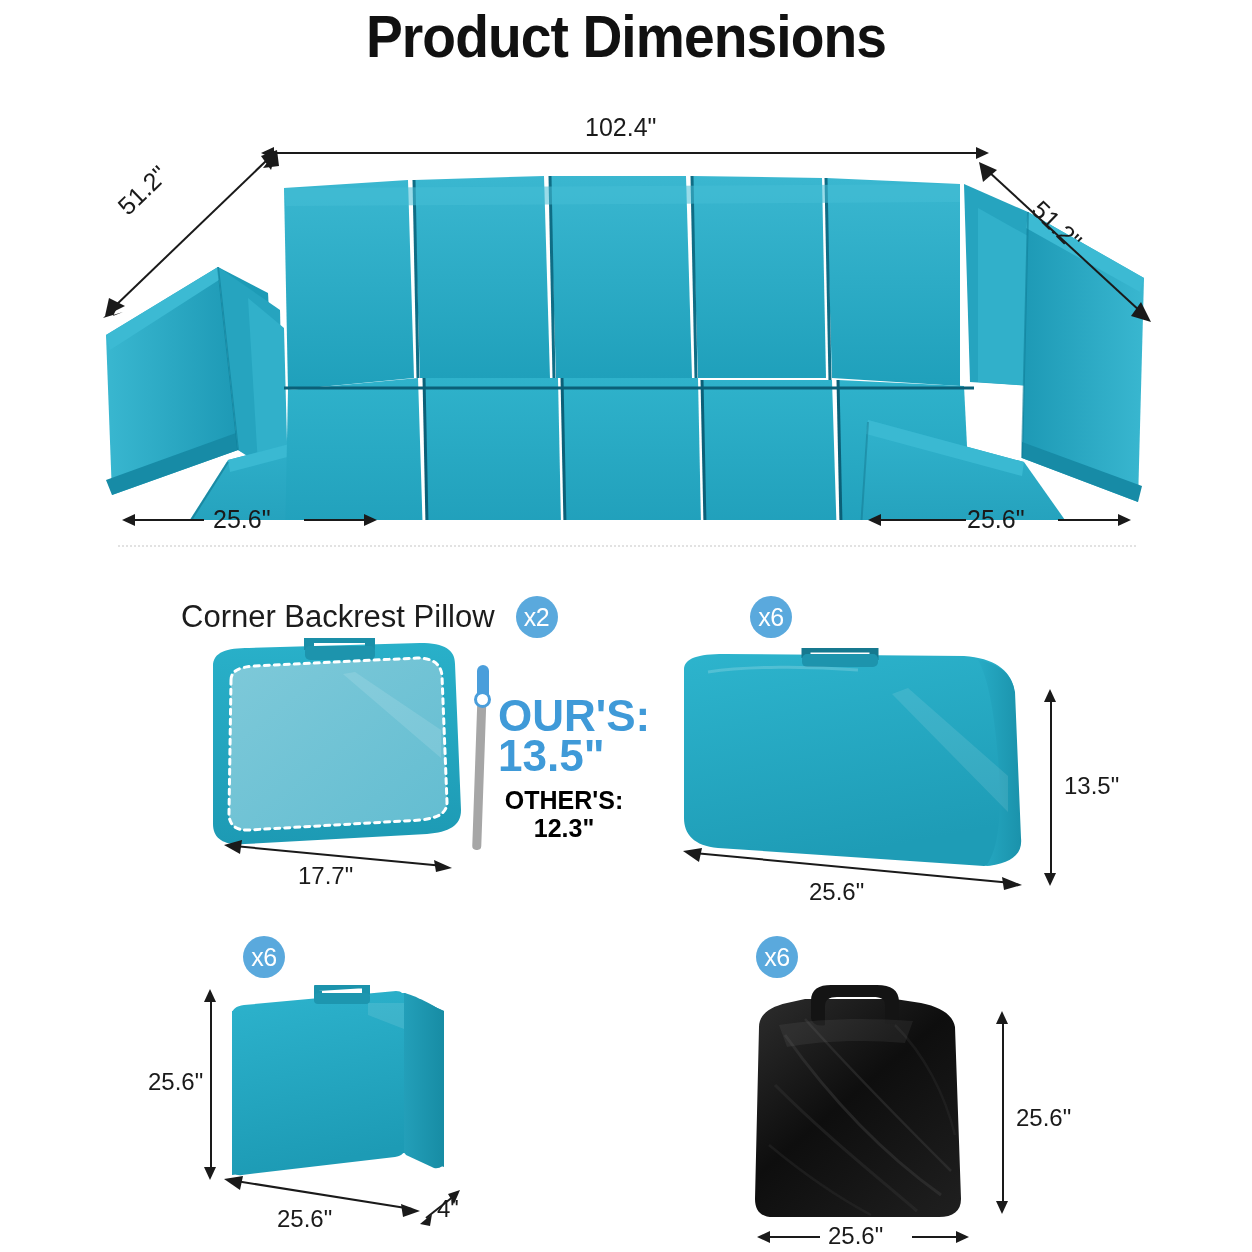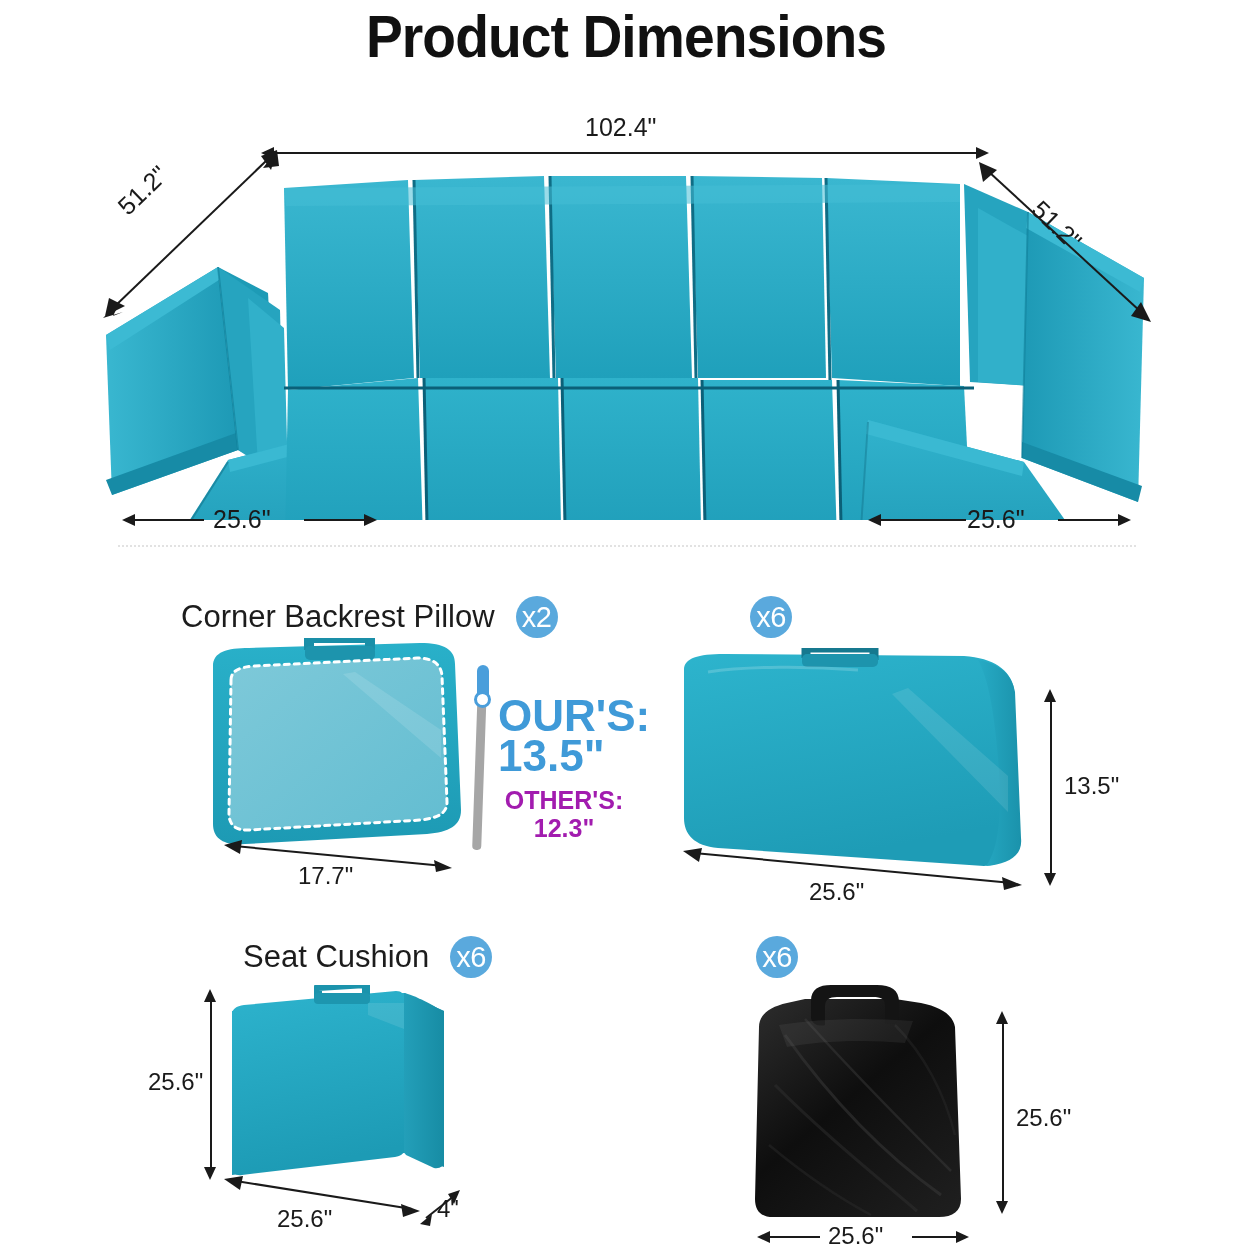--- a/index.html
+++ b/index.html
@@ -53,21 +53,21 @@
     position: absolute;
     display: flex; align-items: center; gap: 21px;
     font-size: 31px; font-weight: 400; color: #1c1c1c;
     white-space: nowrap;
     font-family: "Liberation Sans", sans-serif;
   }
   .badge {
     display: inline-flex; align-items: center; justify-content: center;
     width: 42px; height: 42px; border-radius: 50%;
     background: #5aa9dd; color: #ffffff;
-    font-size: 29px; font-weight: 400; letter-spacing: -0.5px;
+    font-size: 25px; font-weight: 400; letter-spacing: -0.5px;
     font-family: "Liberation Sans", sans-serif;
   }
 
   
   .sofa { position: absolute; left: 98px; top: 150px; width: 1060px; height: 370px; }
 
   
   .cmp-bar {
     position: absolute; background: #a6a6a6; border-radius: 4px;
   }
@@ -81,21 +81,21 @@
   .ours-text {
     position: absolute;
     font-family: "Liberation Sans", sans-serif;
     font-weight: 700; font-size: 44px; line-height: 40px;
     color: #3f9ad8; white-space: nowrap; margin-top: 8px;
   }
   .others-text {
     position: absolute;
     font-family: "Liberation Sans", sans-serif;
     font-weight: 700; font-size: 25px; line-height: 28px;
-    color: #a21caf; white-space: nowrap; text-align: center;
+    color: #000000; white-space: nowrap; text-align: center;
   }
 </style>
 </head>
 <body>
 
 <div id="page">
 
   <div class="title">Product Dimensions</div>
 
   <div class="sofa">
@@ -305,21 +305,20 @@
     <polygon points="342,37 322,29 324,42" fill="#1a1a1a"></polygon>
   </svg>
   <div class="dim" style="left:809px; top:878px; font-size:24px;">25.6"</div>
 
   <div class="vline" style="left:1050px; top:700px; height:174px;"></div>
   <div class="arrowhead ah-up" style="left:1044px; top:689px;"></div>
   <div class="arrowhead ah-down" style="left:1044px; top:873px;"></div>
   <div class="dim" style="left:1064px; top:772px; font-size:24px;">13.5"</div>
 
   <div class="sec-head" style="left:243px; top:936px;">
-    <span>Seat Cushion</span>
     <span class="badge">x6</span>
   </div>
 
   <svg style="position:absolute; left:218px; top:985px;" width="250" height="210">
     <defs>
       <linearGradient id="scFace" x1="0" y1="0" x2="0.2" y2="1">
         <stop offset="0%" stop-color="#2db3cd"></stop>
           <stop offset="100%" stop-color="#1d9bb5"></stop>
       </linearGradient>
       <linearGradient id="scSide" x1="0" y1="0" x2="1" y2="0">

